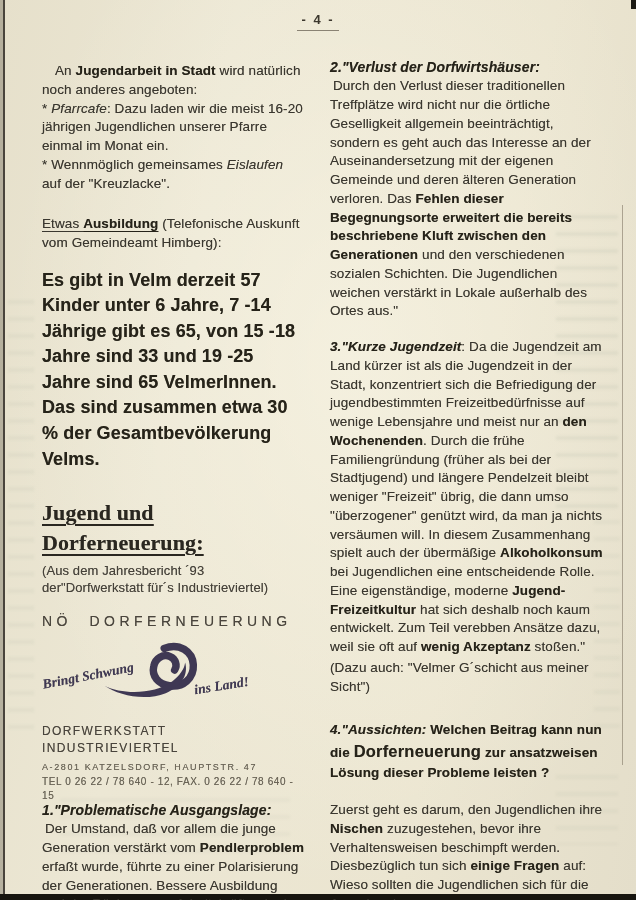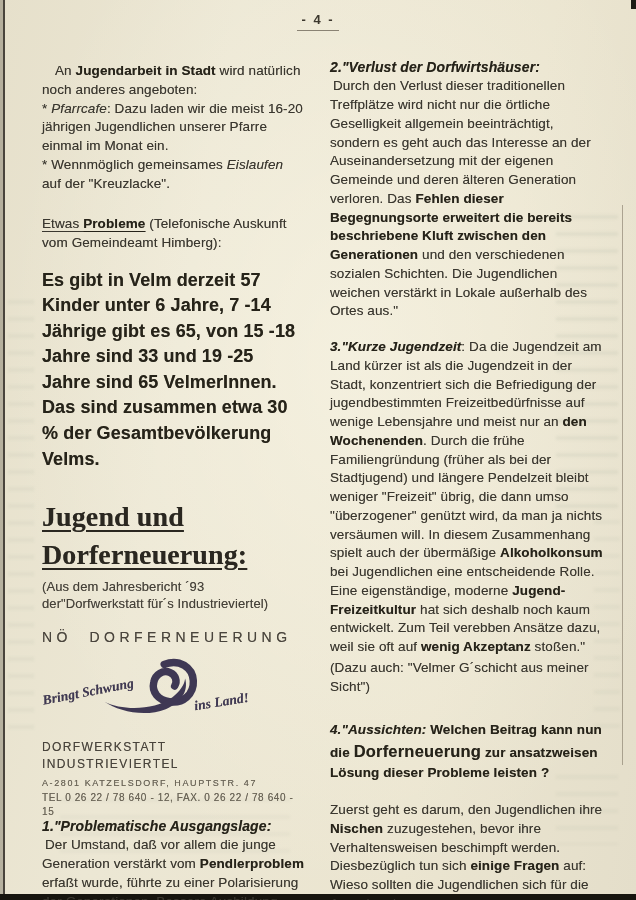--- a/index.html
+++ b/index.html
@@ -40,21 +40,21 @@
   .ri{font-style:italic;}
   .ru{text-decoration:underline;text-underline-offset:3px;}
   .rx{font-size:16.5px;letter-spacing:.2px;}
 
   .indent{text-indent:13px;}
   .mt-list{margin-top:0px;}
   .statistik{margin-top:22px;}
   .stats-body{margin-top:15px;font-size:18px;line-height:1.42;}
   .jugend-heading{
     margin-top:26px; font-family:"Liberation Serif", serif; font-weight:bold;
-    font-size:28px; line-height:1.35; color:#2a2720; width:240px;
+    font-size:22px; line-height:1.35; color:#2a2720; width:240px;
     text-decoration:underline; text-underline-offset:4px; text-decoration-thickness:1.5px;
   }
   .jugend-note{margin-top:4px;font-size:13px;line-height:1.32;color:#46423a;}
 
   .letterhead{margin-top:16px;position:relative;height:172px;}
   .lh-title{font-size:14px;letter-spacing:4.5px;word-spacing:9px;color:#4a453d;}
   .lh-logo{position:relative;height:92px;}
   .lh-slogan{position:absolute;font-family:"Liberation Serif", serif;font-style:italic;
     font-weight:bold;font-size:13.5px;color:#3f3854;white-space:nowrap;}
   .lh-slogan-left{left:0;top:36px;transform:rotate(-11deg);}
@@ -90,21 +90,21 @@
 
   <div class="page-number">
     <span>- 4 -</span>
   </div>
 
   <div class="col col-left txt">
     <p class="indent"><span>An </span><span class="rb">Jugendarbeit in Stadt</span><span> wird natürlich noch anderes angeboten:</span></p>
     <p><span>* </span><span class="ri">Pfarrcafe</span><span>: Dazu laden wir die meist 16-20 jährigen Jugendlichen unserer Pfarre einmal im Monat ein.</span></p>
     <p><span> * Wennmöglich gemeinsames </span><span class="ri">Eislaufen</span><span> auf der "Kreuzlacke".</span></p>
 
-    <p class="statistik"><span class="ru">Etwas </span><span class="rb ru">Probleme</span><span> (Telefonische Auskunft vom Gemeindeamt Himberg):</span></p>
+    <p class="statistik"><span class="ru">Etwas </span><span class="rb ru">Ausbildung</span><span> (Telefonische Auskunft vom Gemeindeamt Himberg):</span></p>
     <p class="stats-body"><span class="rb">Es gibt in Velm derzeit 57 Kinder unter 6 Jahre, 7 -14 Jährige gibt es 65, von 15 -18 Jahre sind 33 und 19 -25 Jahre sind 65 VelmerInnen. Das sind zusammen etwa 30 % der Gesamtbevölkerung Velms.</span></p>
 
     <div class="jugend-heading">Jugend und Dorferneuerung:</div>
     <p class="jugend-note">(Aus dem Jahresbericht ´93 der"Dorfwerkstatt für´s Industrieviertel)</p>
 
     <div class="letterhead">
       <div class="lh-title">NÖ DORFERNEUERUNG</div>
       <div class="lh-logo">
         <span class="lh-slogan lh-slogan-left">Bringt Schwung</span>
         <span class="lh-swirl">

